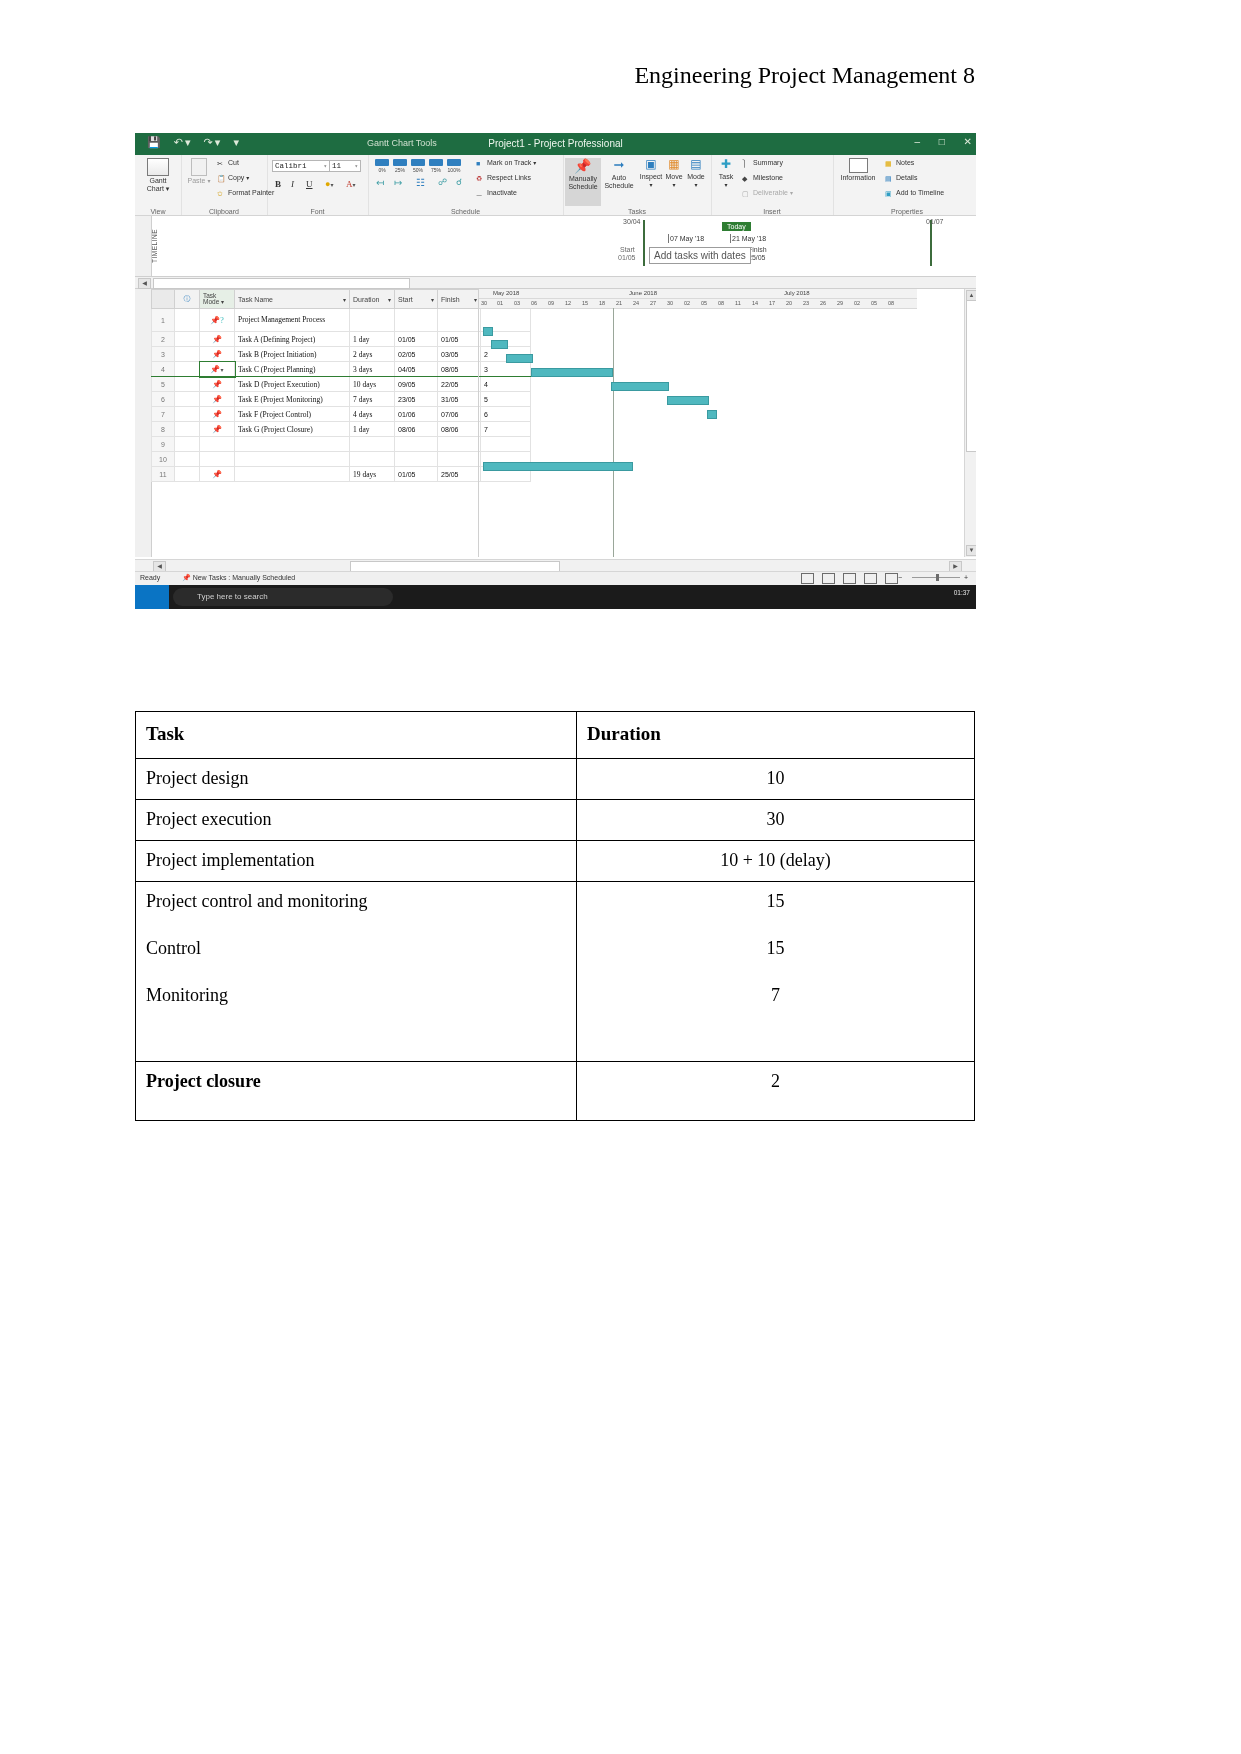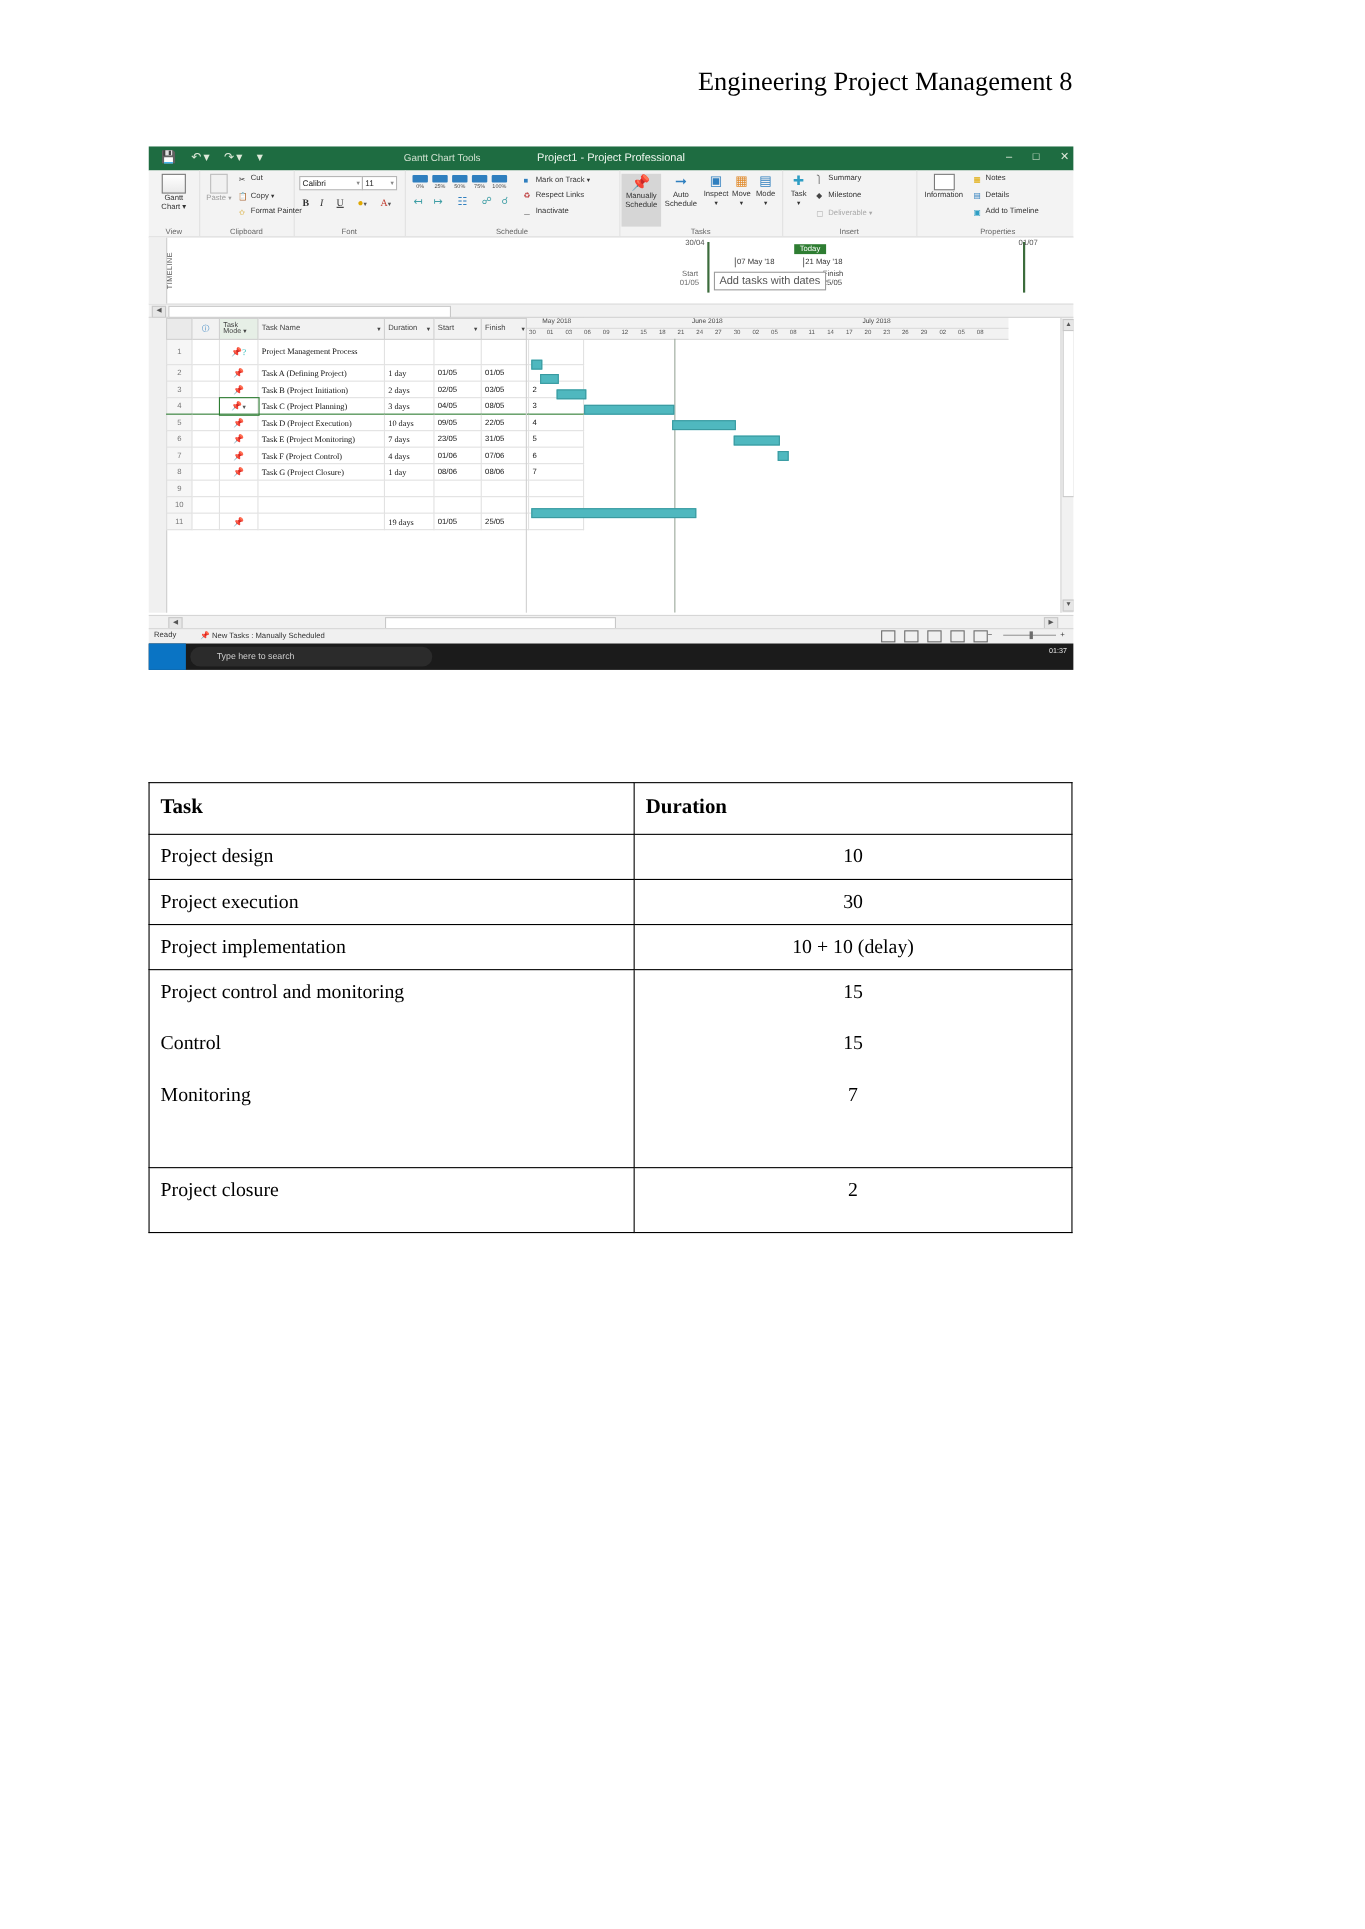--- a/index.html
+++ b/index.html
@@ -41,21 +41,21 @@
   .bulb{color:#ffd966;}
 
   
   .ribbon{position:relative;height:60px;background:#f3f3f3;border-bottom:1px solid #d4d4d4;}
   .grp{position:absolute;top:0;height:60px;border-right:1px solid #e2e2e2;}
   .grp .glabel{position:absolute;bottom:0px;left:0;width:100%;text-align:center;font-size:7px;color:#666;}
   .bigbtn{position:absolute;top:3px;text-align:center;width:42px;font-size:7px;color:#333;line-height:1.15;}
   .bigbtn .ic{display:block;margin:0 auto 1px;}
   .smallbtn{position:absolute;font-size:7px;color:#333;white-space:nowrap;}
   .smallbtn .si{display:inline-block;width:9px;height:9px;vertical-align:-1px;margin-right:2px;}
-  .fontbox{position:absolute;background:#fff;border:1px solid #b6b6b6;font-size:7.5px;color:#222;padding:1px 2px;}
+  .fontbox{position:absolute;background:#fff;border:1px solid #b6b6b6;font-size:7.5px;color:#222;padding:1px 2px;font-family:Liberation Mono, monospace;}
   .fmtbtn{position:absolute;font-size:9px;font-family:"Liberation Serif",serif;color:#333;}
   .pctbtn{position:absolute;width:16px;text-align:center;font-size:5px;color:#444;}
   .pctbtn i{display:block;width:14px;height:7px;background:#2f7fbf;margin:0 auto 1px;border-radius:1px;}
 
   
   .timeline{position:relative;height:60px;background:#fff;border-bottom:1px solid #cfcfcf;}
   .sidelabel{position:absolute;left:0;top:0;width:16px;height:100%;background:#f0f0f0;border-right:1px solid #cfcfcf;}
   .sidelabel span{position:absolute;left:3px;top:50%;transform:translateY(-50%) rotate(-90deg);transform-origin:center;
      white-space:nowrap;font-size:6.5px;color:#555;letter-spacing:.5px;}
   .tl-line{position:absolute;background:#3c6c3c;}
@@ -603,19 +603,19 @@
         </td>
         <td class="c2 tall">
           <div class="d2">
             <div>15</div>
             <div>15</div>
             <div>7</div>
           </div>
         </td>
       </tr>
       <tr>
-        <td class="c1" style="padding-bottom:28px;">Project closure</td>
+        <td class="c1" style="padding-bottom:28px;font-weight:bold;">Project closure</td>
         <td class="c2" style="padding-bottom:28px;">2</td>
       </tr>
     </tbody>
   </table>
 
 </div>
 
 </body></html>

